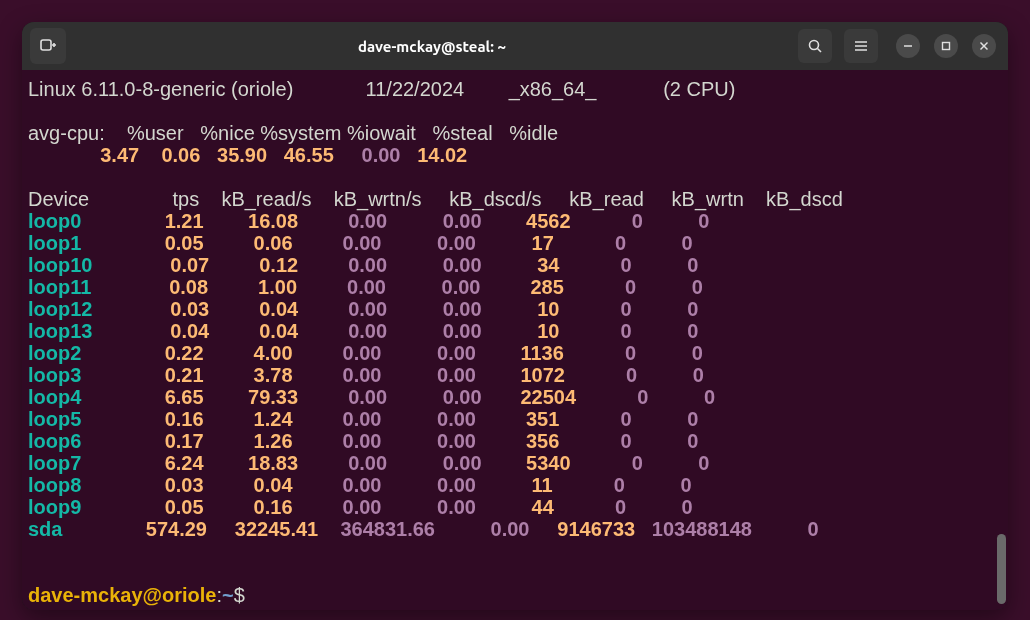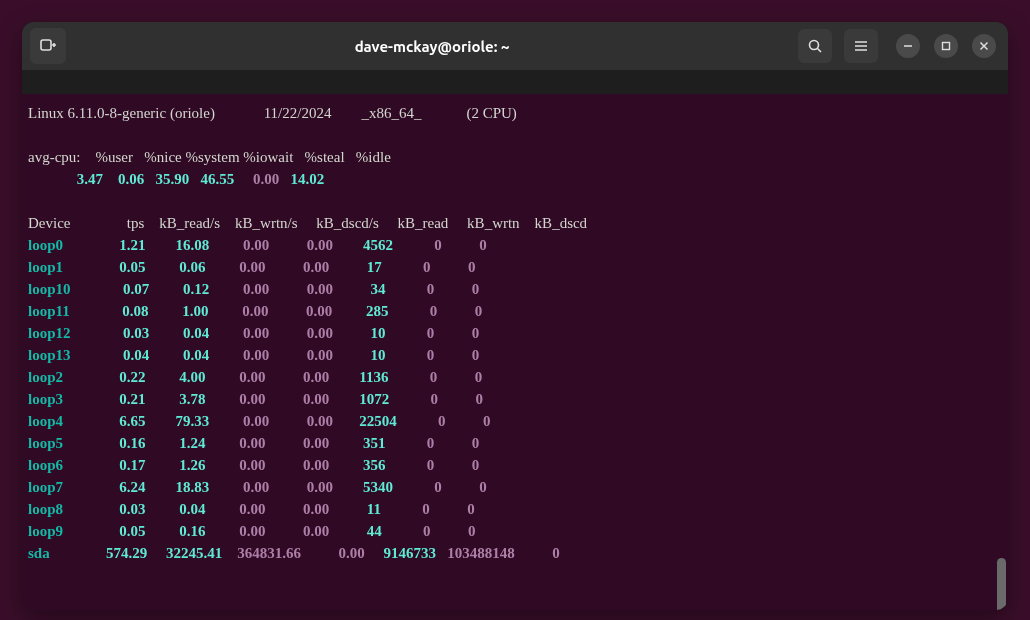--- a/index.html
+++ b/index.html
@@ -88,36 +88,35 @@
       display: flex;
       align-items: center;
       justify-content: center;
       cursor: pointer;
     }
     .win-ctrl svg { width: 10px; height: 10px; }
     .terminal {
       flex: 1;
       background: #300a24;
       padding: 8px 4px 4px 6px;
-      font-size: 15px;
+      font-size: 20px;
       line-height: 22px;
-      font-family: Liberation Serif, serif;
+      font-family: Liberation Sans, sans-serif;
       overflow: hidden;
       position: relative;
-      margin-top: 24px;
     }
     .terminal-content {
       white-space: pre;
       color: #d3d7cf;
     }
     .c-white { color: #d3d7cf; }
-    .c-blue { color: #5eead4; font-weight: bold; }
+    .c-blue { color: #fdba74; font-weight: bold; }
     .c-magenta { color: #ad7fa8; font-weight: bold; }
     .c-teal { color: #14b8a6; font-weight: bold; }
-    .prompt-user { color: #d946ef; font-weight: bold; }
+    .prompt-user { color: #eab308; font-weight: bold; }
     .prompt-colon { color: #d3d7cf; }
     .prompt-path { color: #729fcf; font-weight: bold; }
     .scrollbar {
       position: absolute;
       right: 2px;
       top: 464px;
       width: 9px;
       height: 70px;
       background: #6a6a6a;
       border-radius: 5px;
@@ -131,21 +130,21 @@
   <div class="titlebar">
     <div class="titlebar-left">
       <div class="new-tab-btn">
         <svg viewBox="0 0 16 16">
           <rect x="1" y="2" width="10" height="10" rx="2" fill="none" stroke="#e0e0e0" stroke-width="1.6"></rect>
           <line x1="12" y1="7" x2="16" y2="7" stroke="#e0e0e0" stroke-width="1.6"></line>
           <line x1="14" y1="5" x2="14" y2="9" stroke="#e0e0e0" stroke-width="1.6"></line>
         </svg>
       </div>
     </div>
-    <div class="titlebar-center">dave-mckay@oriole: ~</div>
+    <div class="titlebar-center">dave-mckay@steal: ~</div>
     <div class="titlebar-right">
       <div class="tb-btn">
         <svg viewBox="0 0 16 16" width="16" height="16">
           <circle cx="7" cy="7" r="4.5" fill="none" stroke="#e0e0e0" stroke-width="1.6"></circle>
           <line x1="10.5" y1="10.5" x2="14" y2="14" stroke="#e0e0e0" stroke-width="1.6"></line>
         </svg>
       </div>
       <div class="tb-btn">
         <svg viewBox="0 0 16 16" width="16" height="16">
           <line x1="2" y1="4" x2="14" y2="4" stroke="#e0e0e0" stroke-width="1.6"></line>

